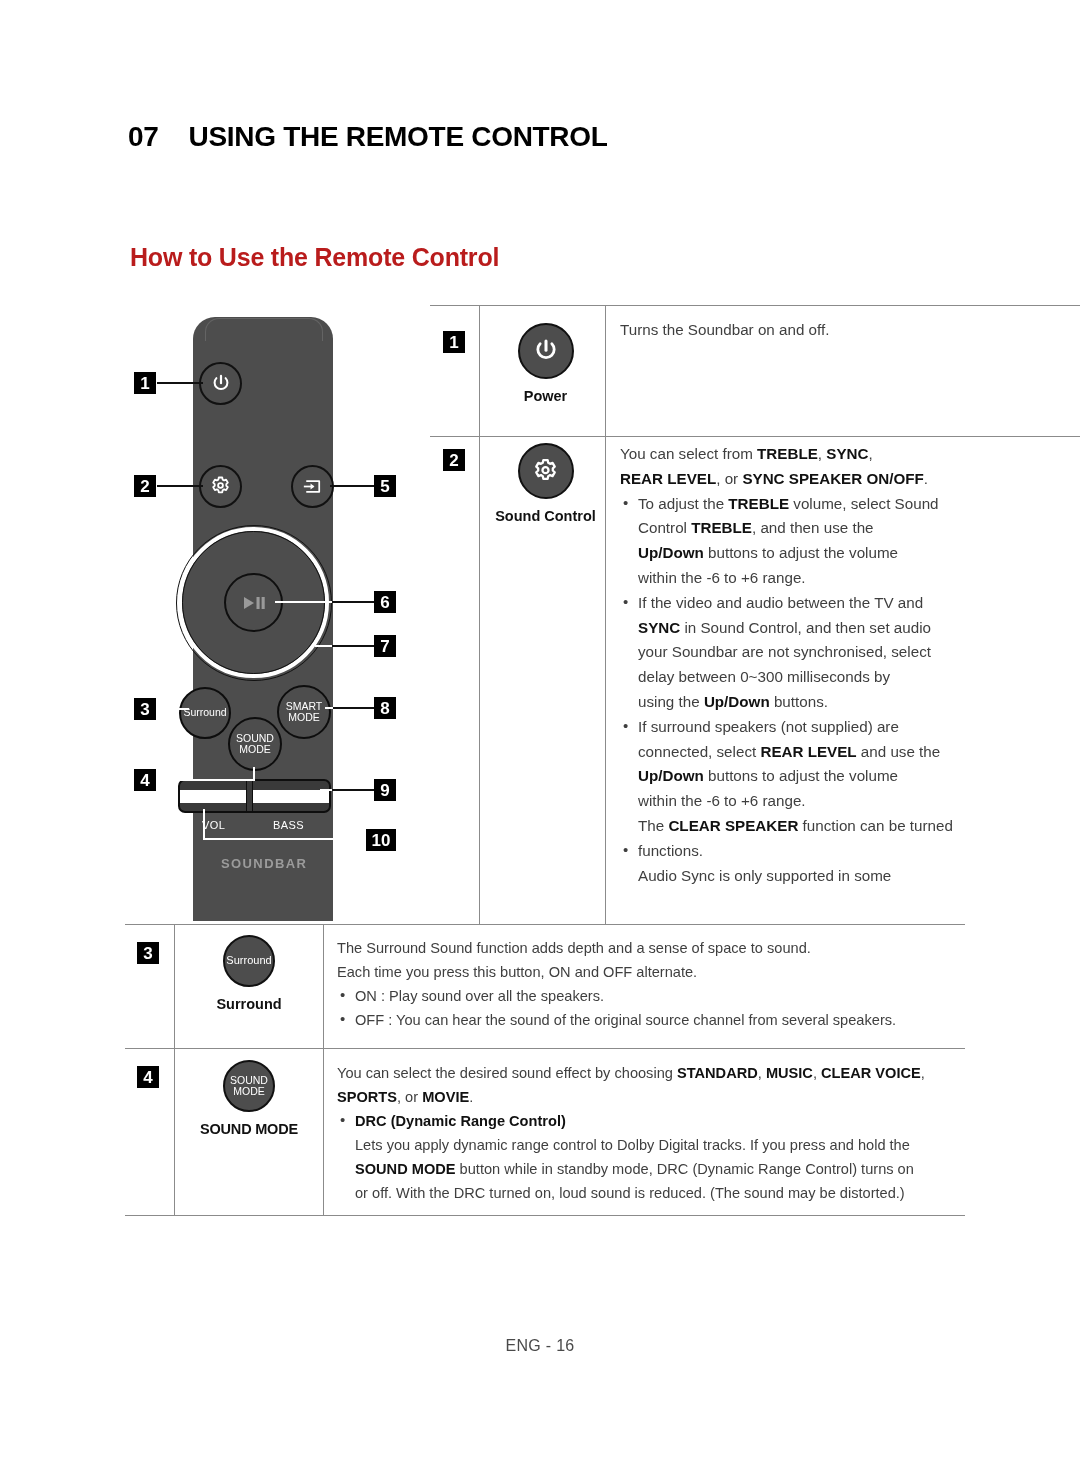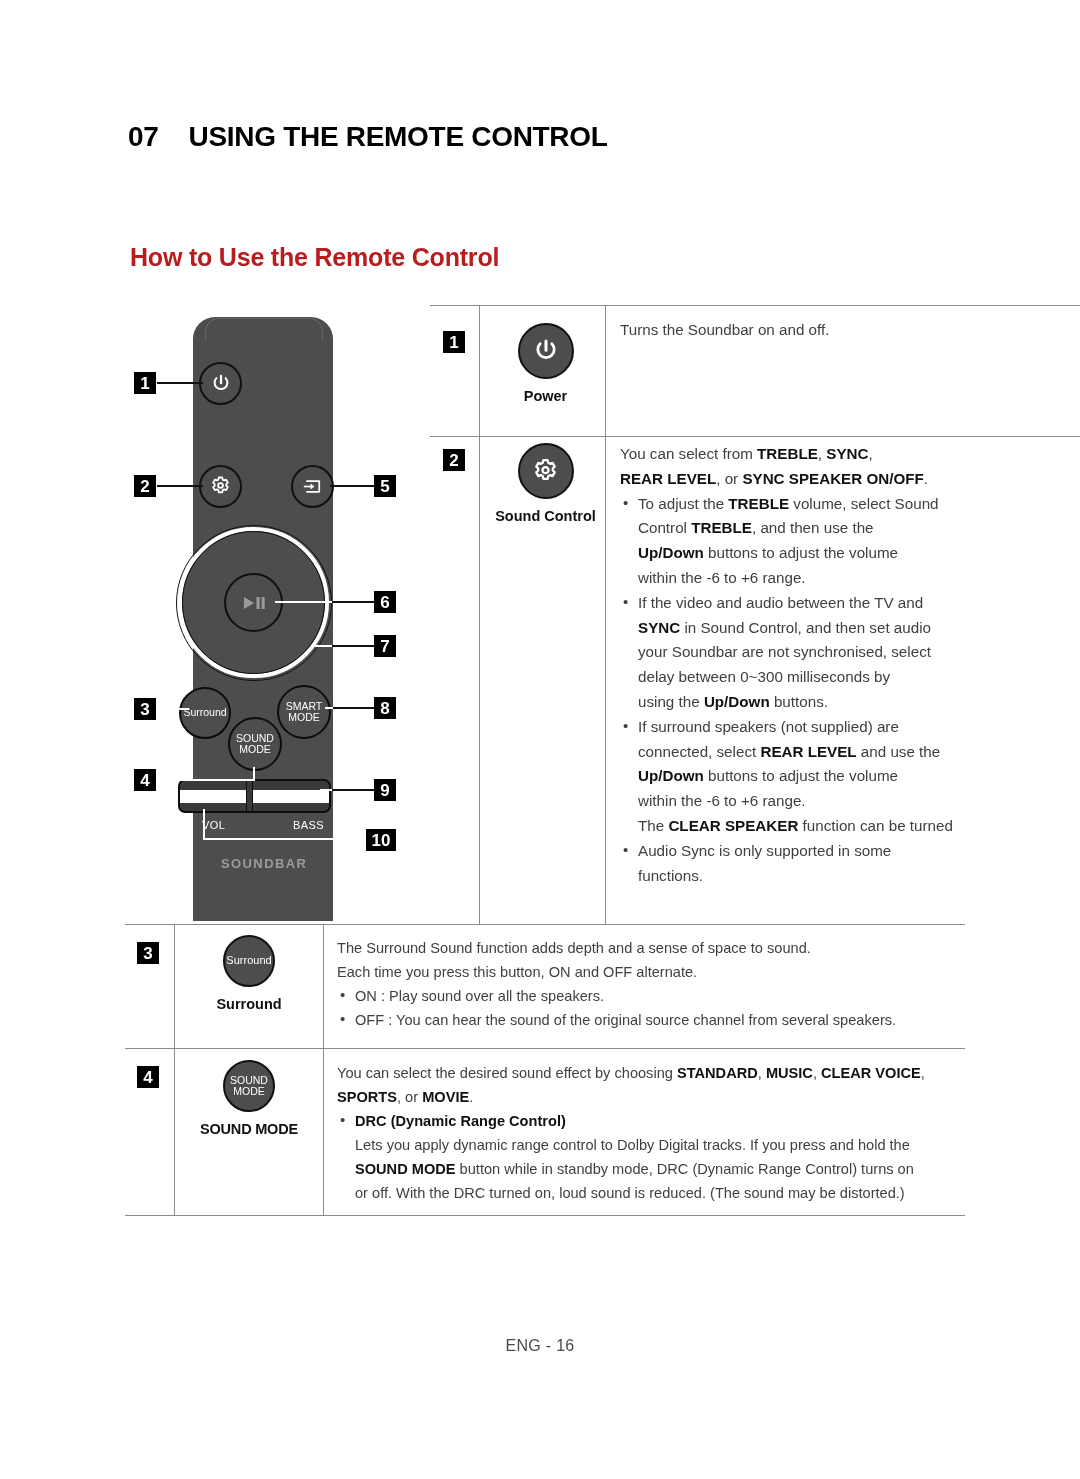--- a/index.html
+++ b/index.html
@@ -75,21 +75,21 @@
   
   .rocker{
     position:absolute;left:53px;top:474px;width:153px;height:34px;
     border:2.4px solid #0e0e0e;border-radius:7px;background:#3a3a3a;box-sizing:border-box;
     overflow:hidden;
   }
   .rocker-band{position:absolute;left:0;top:9px;width:100%;height:13px;background:#ffffff;}
   .rocker-divider{position:absolute;left:66px;top:0;width:7px;height:100%;background:#3a3a3a;border-left:1.6px solid #0e0e0e;border-right:1.6px solid #0e0e0e;box-sizing:border-box;}
   .rocker-lbl{position:absolute;font-size:11px;color:#ffffff;letter-spacing:0.4px;}
   #lbl-vol{left:77px;top:514px;}
-  #lbl-bass{left:148px;top:514px;margin-left:20px;}
+  #lbl-bass{left:148px;top:514px;}
   #lbl-soundbar{left:96px;top:551px;font-size:13px;color:#9b9b9b;letter-spacing:1.4px;font-weight:bold;}
 
   
   .badge{
     position:absolute;background:#000;color:#fff;font-weight:bold;
     display:flex;align-items:center;justify-content:center;
     font-size:17px;line-height:1;
   }
   .badge.sq{width:22px;height:22px;}
   .badge.wide{width:30px;height:22px;}
@@ -298,22 +298,22 @@
           <span class="cont">using the <b>Up/Down</b> buttons.</span>
         </li>
         <li>
           <span class="cont">If surround speakers (not supplied) are</span>
           <span class="cont">connected, select <b>REAR LEVEL</b> and use the</span>
           <span class="cont"><b>Up/Down</b> buttons to adjust the volume</span>
           <span class="cont">within the -6 to +6 range.</span>
           <span class="cont">The <b>CLEAR SPEAKER</b> function can be turned</span>
         </li>
         <li>
+          <span class="cont">functions.</span>
           <span class="cont">Audio Sync is only supported in some</span>
-          <span class="cont">functions.</span>
         </li>
       </ul>
     </div>
 
     <div class="cell-num badge sq" style="left:12px;top:637px;">3</div>
     <div class="cell-ico" style="left:62px;top:630px;width:124px;">
       <div class="ico-circle sm" style="font-size:11px;">
         <span>Surround</span>
       </div>
       <div class="ico-label">Surround</div>

